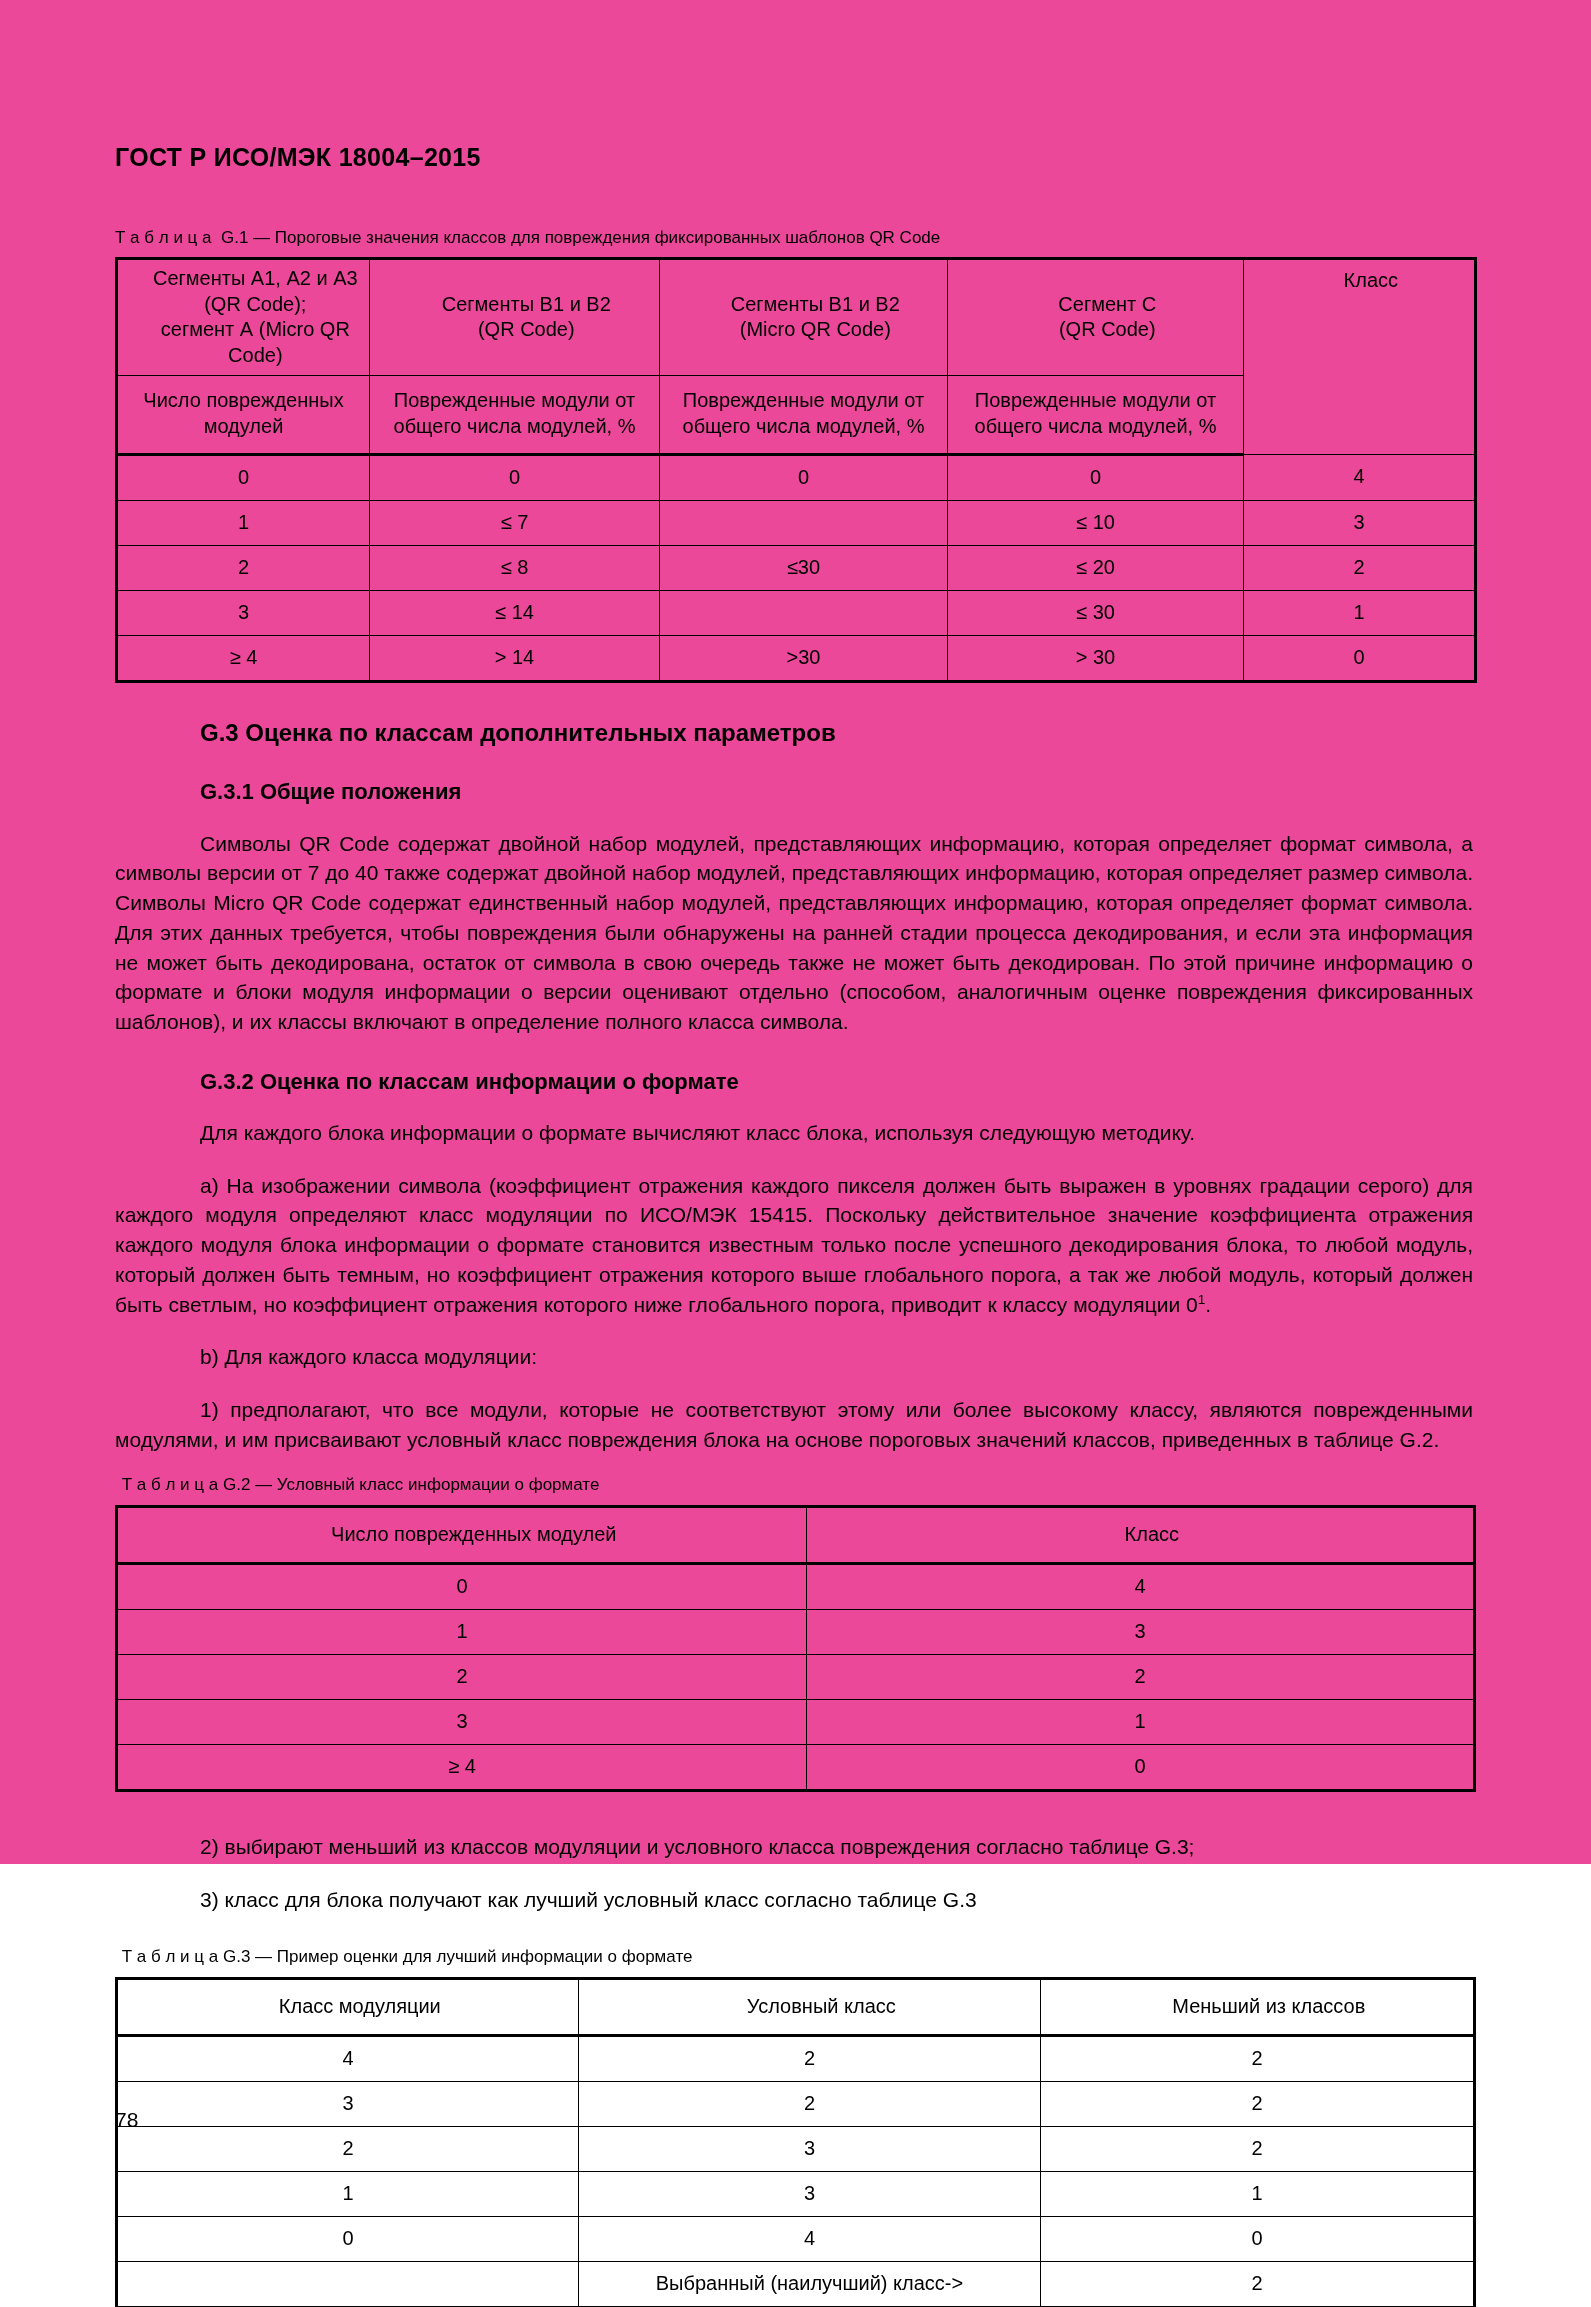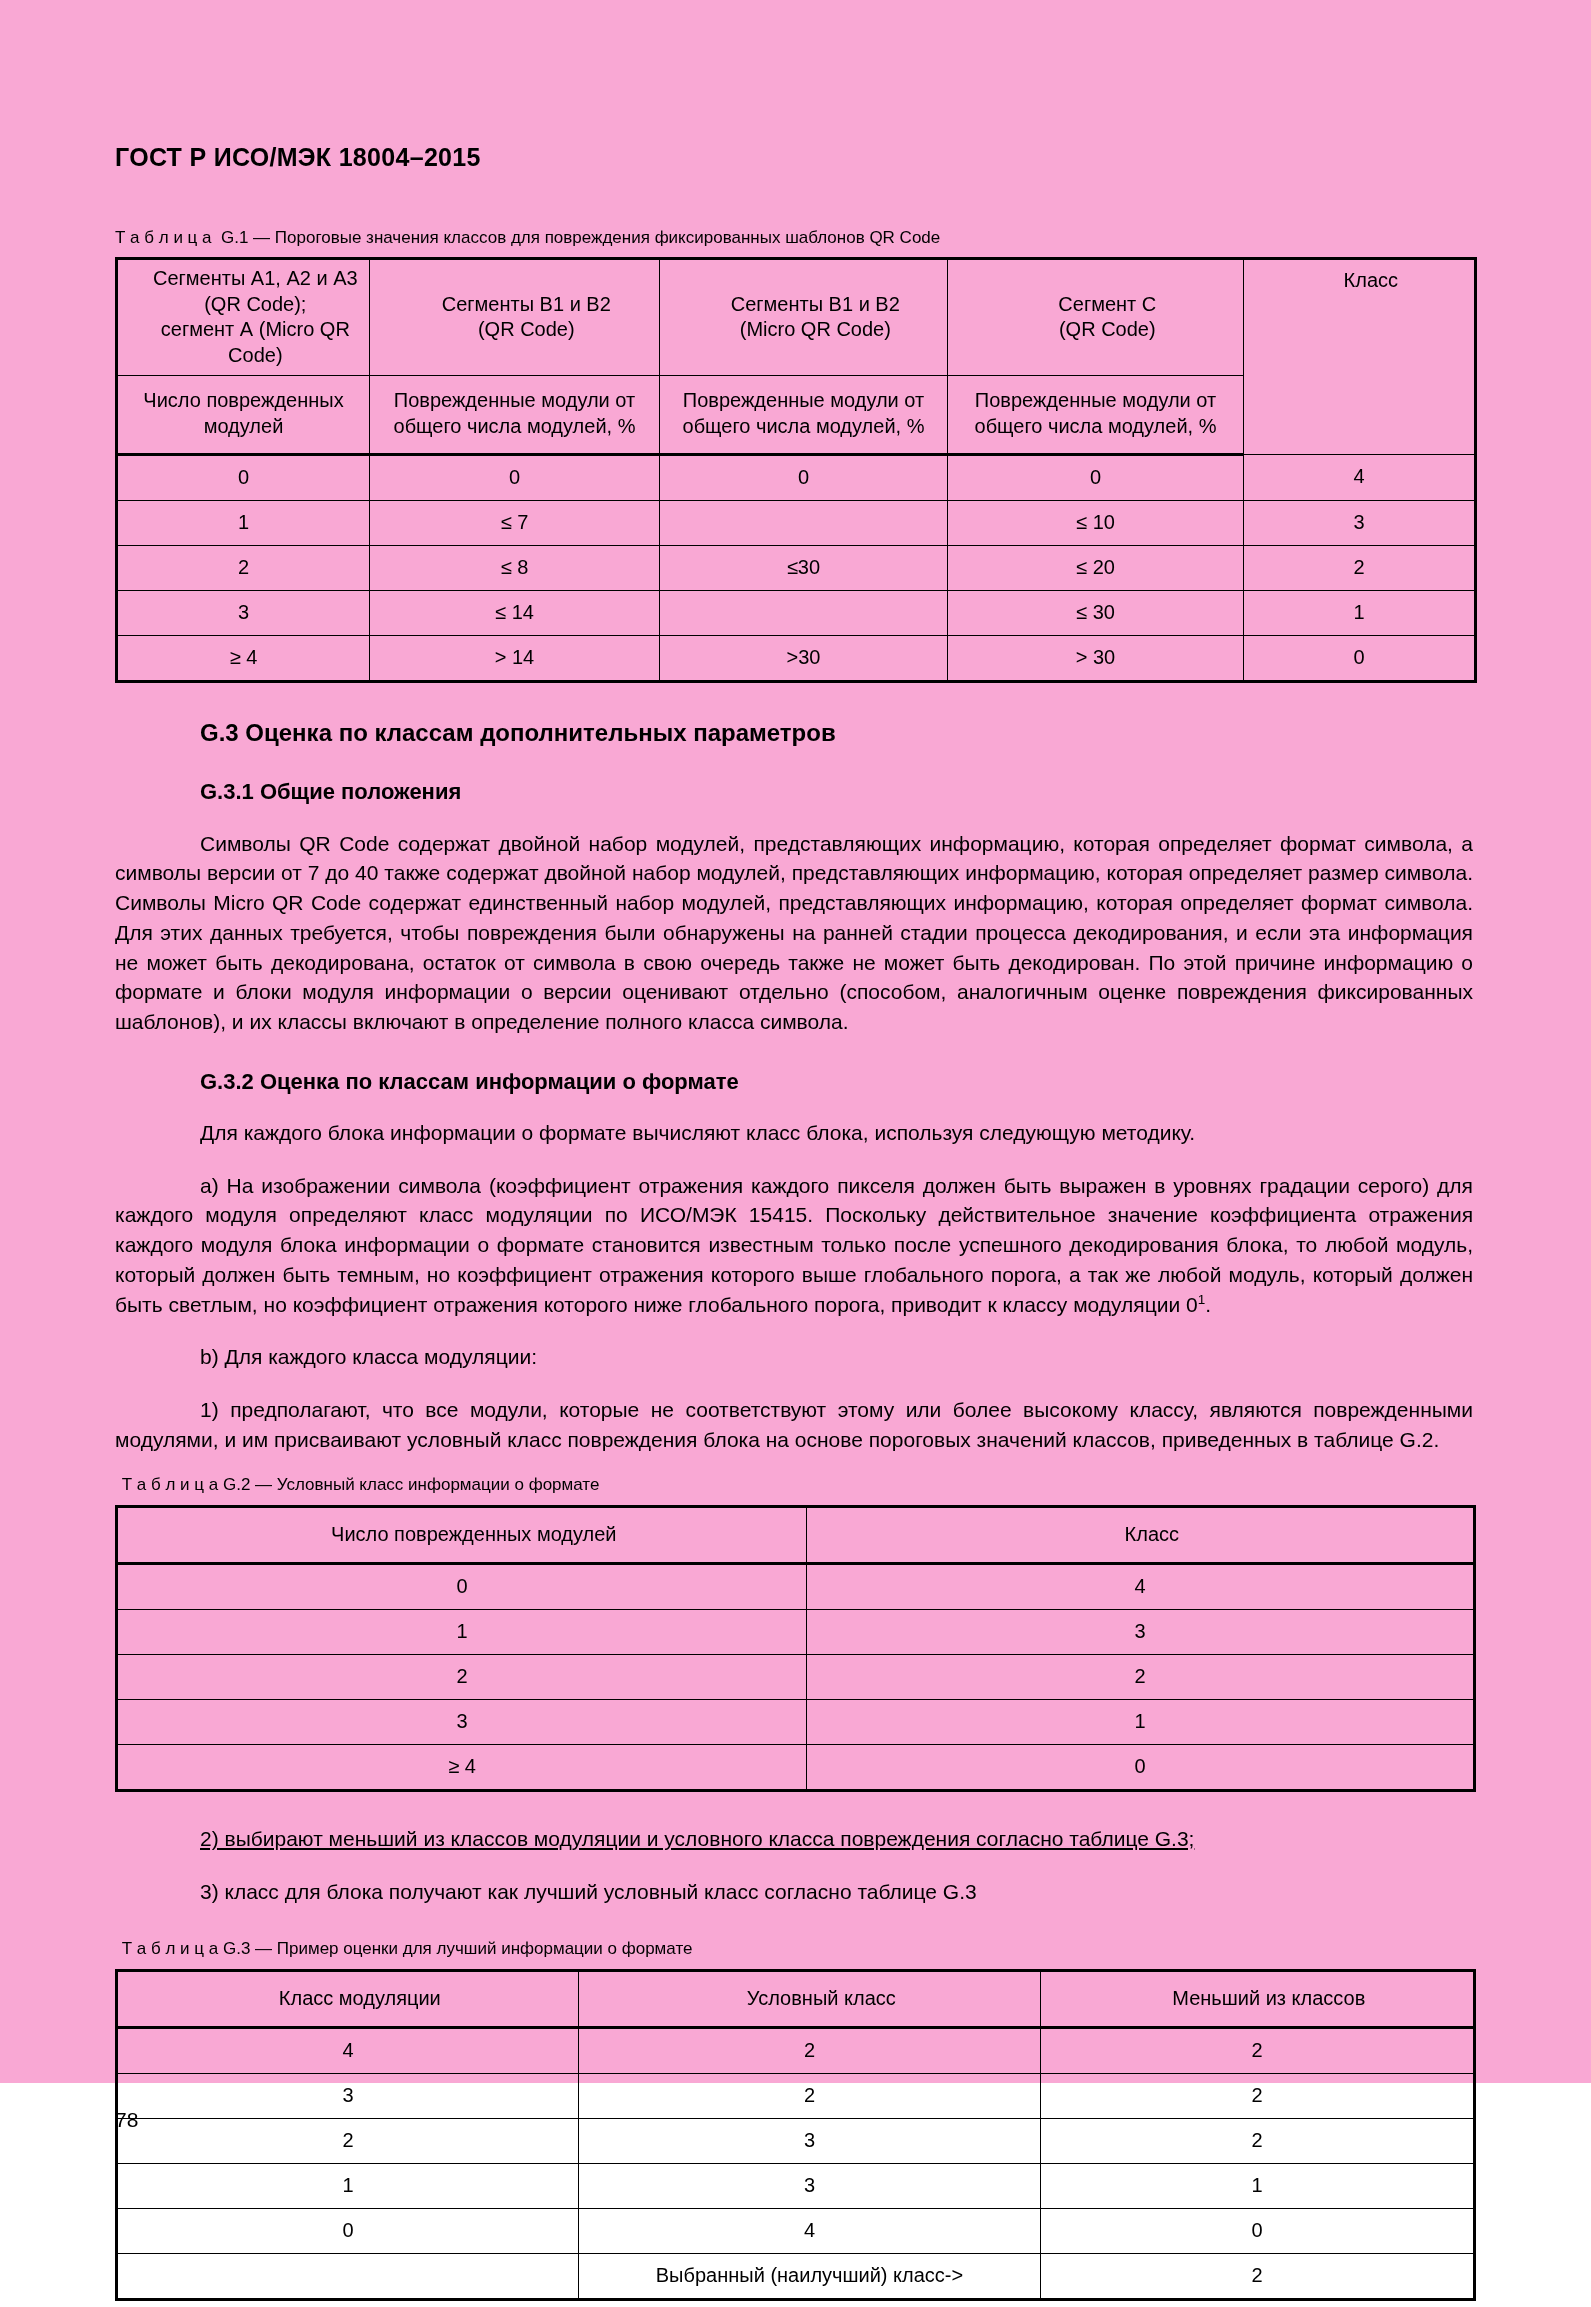--- a/index.html
+++ b/index.html
@@ -12,22 +12,22 @@
     height: 2307px;
     font-family: "Liberation Sans", sans-serif;
     color: #000000;
     position: relative;
     overflow: hidden;
   }
   .page {
     position: absolute;
     left: 0; top: 0;
     width: 1591px;
-    height: 2083px;
-    background: #f9a8d4;
+    height: 1864px;
+    background: #ec4899;
   }
   .content {
     position: absolute;
     left: 115px;
     top: 144px;
     width: 1358px;
   }
 
   
   .doc-header {
@@ -88,21 +88,21 @@
   
   p.body {
     font-size: 21px;
     line-height: 1.415;
     margin: 23px 0 0 0;
     text-align: justify;
     text-align-last: left;
     hyphens: manual;
   }
   p.body.ind { text-indent: 85px; }
-  p.tight { margin-top: 0; text-decoration: underline; }
+  p.tight { margin-top: 8px; }
   .nogap { margin-top: 2.7px; }
 
   sup.fn {
     font-size: 13.5px;
     vertical-align: super;
     line-height: 0;
   }
 
   .page-num {
     position: absolute;

